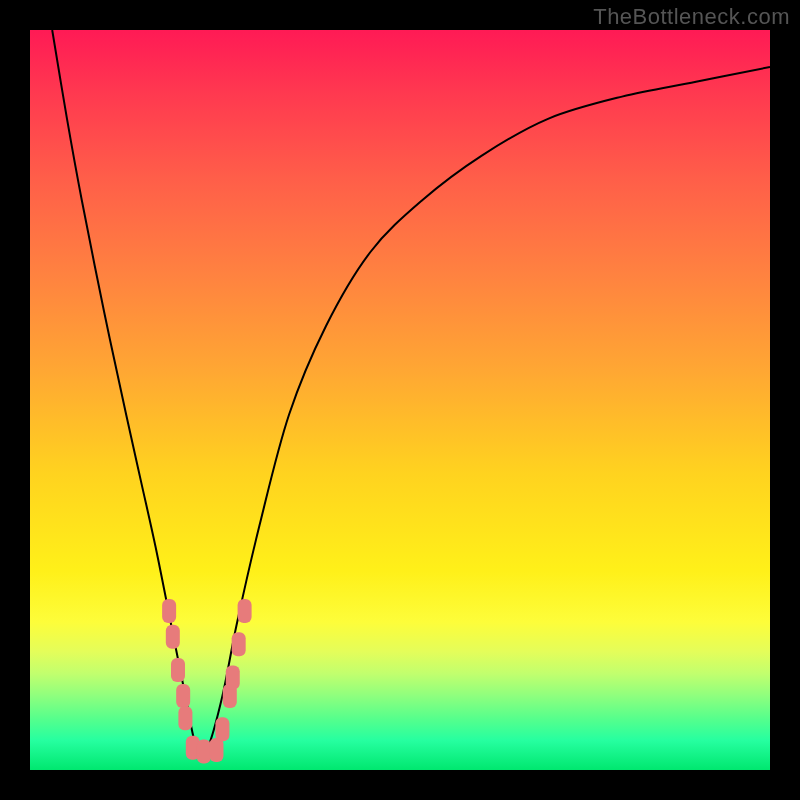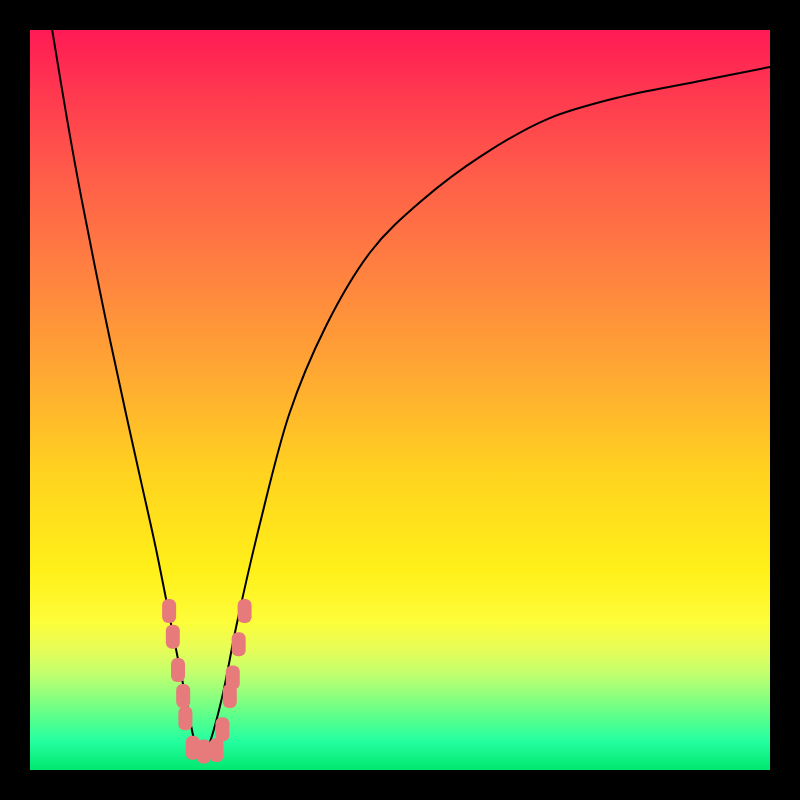--- a/index.html
+++ b/index.html
@@ -69,20 +69,21 @@
   }
   .marker {
     fill: #e77b7b;
     stroke: none;
   }
 </style>
 </head>
 <body>
 
 <div class="frame">
+  <div class="watermark">TheBottleneck.com</div>
 
   <div class="plot-area">
     <div class="gradient-bg"></div>
     <svg class="curve" viewBox="0 0 740 740" preserveAspectRatio="none">
       <path id="curve-path" class="line" d="M 22.2 0 C 24.666666666666664 14.799999999999992 32.06666666666666 60.433333333333294 37 88.79999999999995 C 41.93333333333334 117.16666666666661 45.63333333333334 138.13333333333327 51.800000000000004 170.19999999999993 C 57.96666666666667 202.2666666666666 66.6 245.4333333333333 74 281.2 C 81.4 316.9666666666667 90.03333333333333 356.43333333333334 96.2 384.8 C 102.36666666666667 413.1666666666667 106.06666666666666 429.2 111 451.4 C 115.93333333333334 473.59999999999997 120.86666666666667 494.56666666666666 125.80000000000001 518 C 130.73333333333335 541.4333333333334 135.66666666666666 567.3333333333334 140.6 592 C 145.53333333333333 616.6666666666666 151.08333333333334 645.0333333333333 155.4 666 C 159.71666666666667 686.9666666666667 162.8 709.1666666666666 166.5 717.8 C 170.2 726.4333333333333 173.28333333333333 726.4333333333333 177.6 717.8 C 181.91666666666666 709.1666666666666 187.46666666666667 686.9666666666667 192.4 666 C 197.33333333333334 645.0333333333333 201.03333333333336 620.3666666666667 207.20000000000002 592 C 213.36666666666667 563.6333333333333 220.76666666666668 530.3333333333333 229.4 495.79999999999995 C 238.03333333333333 461.26666666666665 247.9 418.1 259 384.8 C 270.1 351.5 282.43333333333334 323.1333333333333 296 296 C 309.56666666666666 268.8666666666667 324.3666666666667 242.96666666666667 340.40000000000003 222 C 356.4333333333334 201.03333333333333 373.70000000000005 186.23333333333326 392.20000000000005 170.19999999999993 C 410.70000000000005 154.1666666666666 430.43333333333334 139.36666666666673 451.4 125.80000000000007 C 472.3666666666666 112.2333333333334 494.56666666666666 98.66666666666663 518 88.79999999999995 C 541.4333333333334 78.93333333333328 567.3333333333334 72.7666666666667 592 66.60000000000002 C 616.6666666666666 60.43333333333336 641.3333333333334 56.73333333333329 666 51.799999999999955 C 690.6666666666666 46.86666666666662 727.6666666666666 39.46666666666666 740 37"></path>
       <g id="marker-group">
           <rect x="132.12" y="568.9" width="14" height="24" rx="6" ry="6" class="marker" fill="#e77b7b"></rect>
           <rect x="135.82" y="594.8" width="14" height="24" rx="6" ry="6" class="marker" fill="#e77b7b"></rect>
           <rect x="141" y="628.1" width="14" height="24" rx="6" ry="6" class="marker" fill="#e77b7b"></rect>
           <rect x="146.17999999999998" y="654" width="14" height="24" rx="6" ry="6" class="marker" fill="#e77b7b"></rect>

